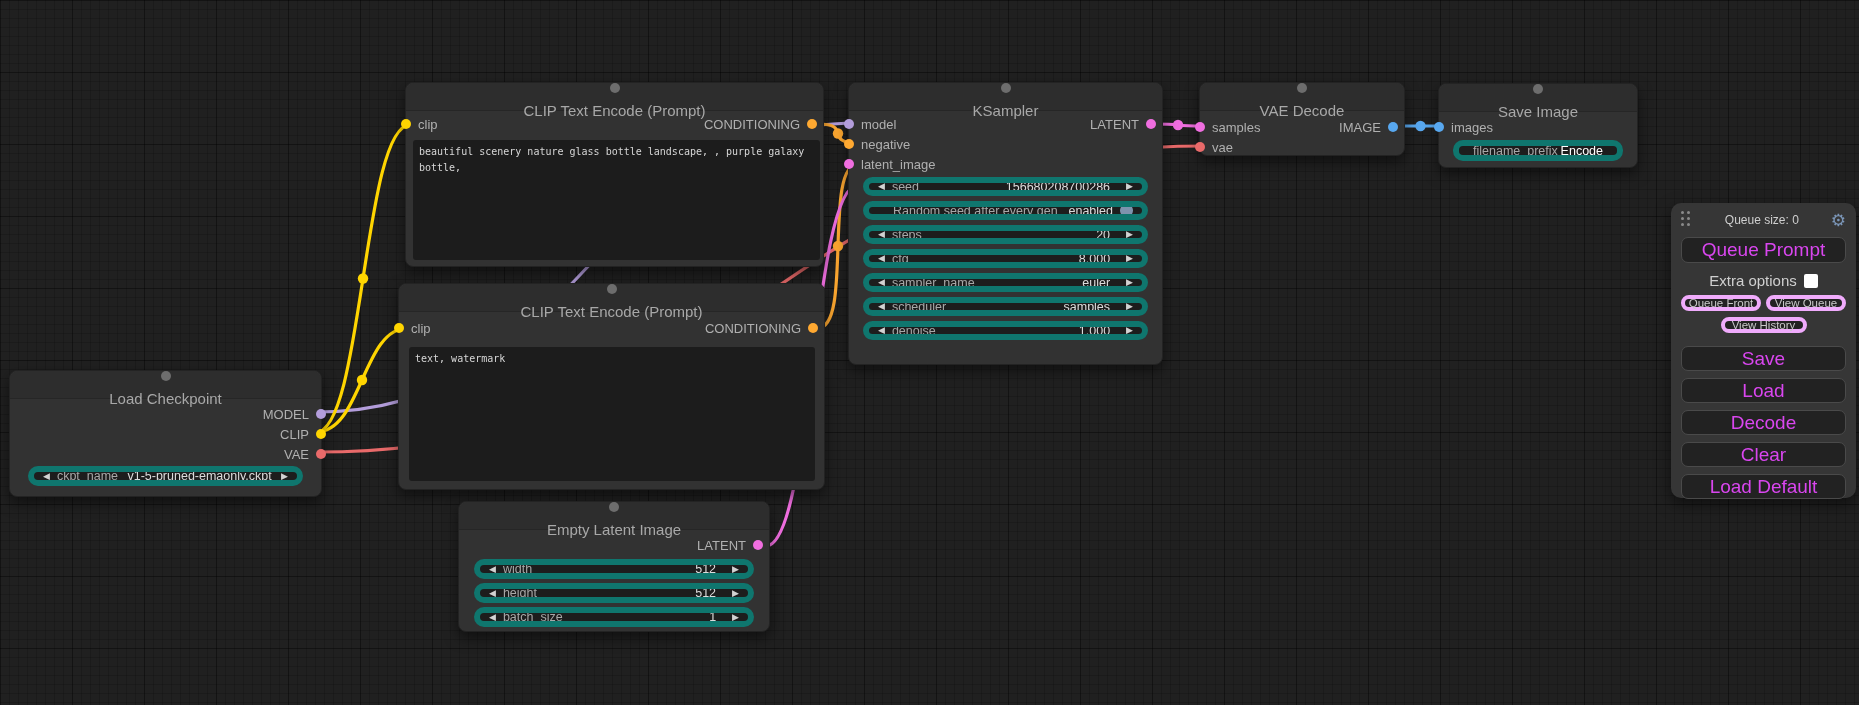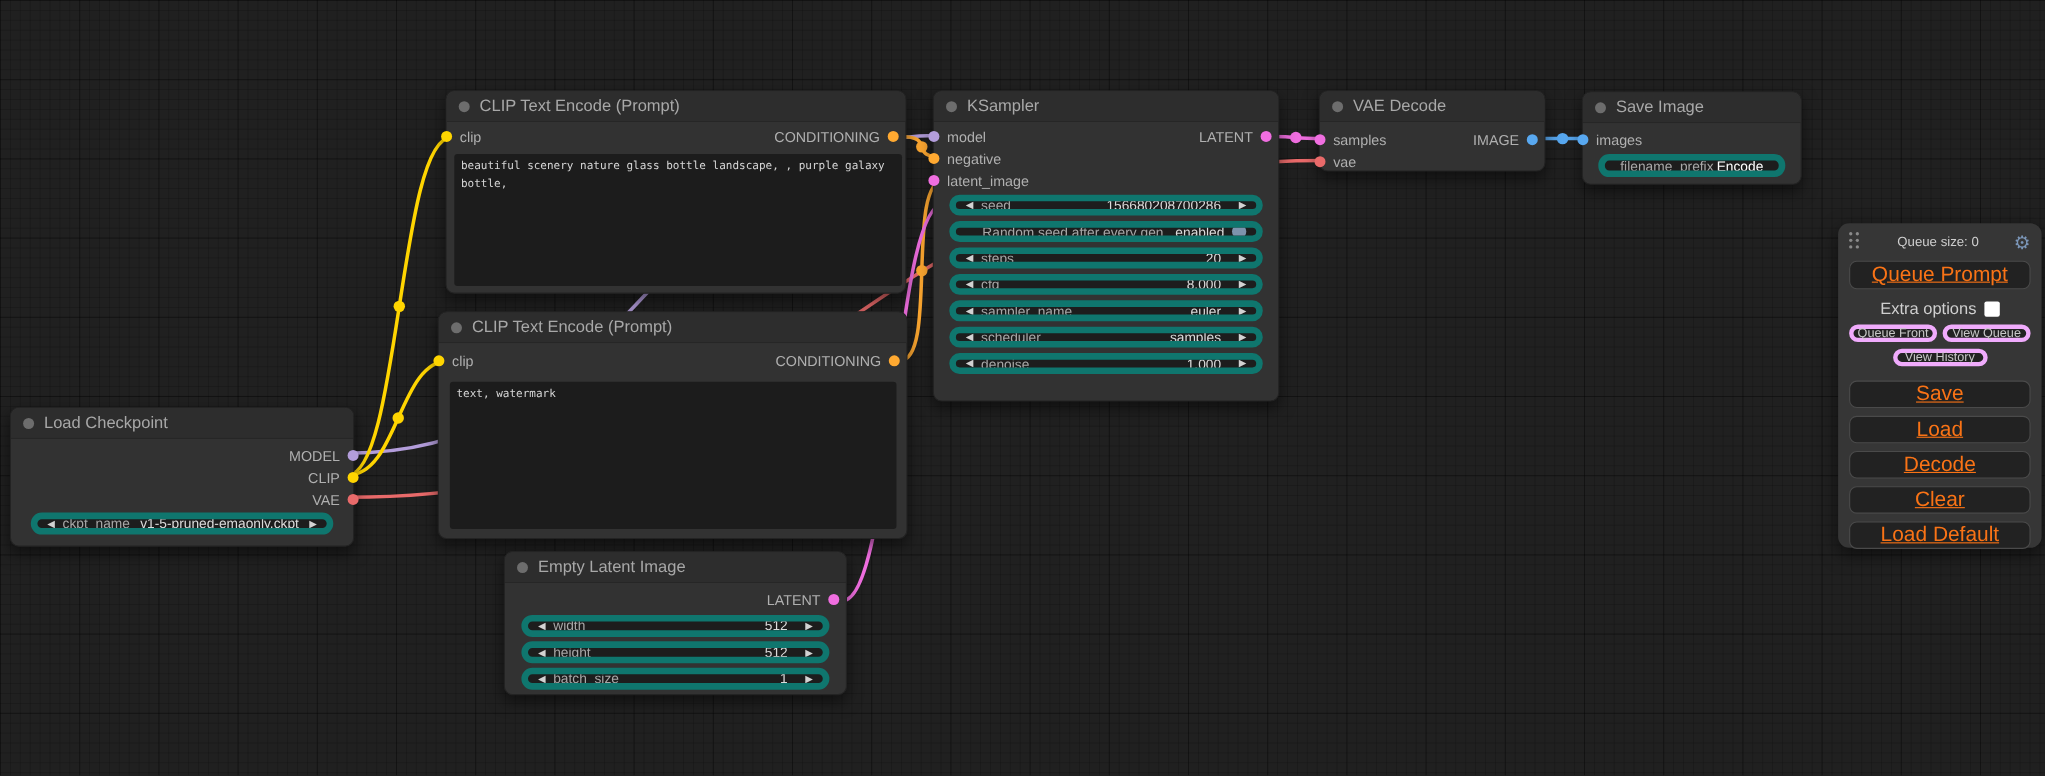--- a/index.html
+++ b/index.html
@@ -23,21 +23,21 @@
   
   .node{
     position:absolute; z-index:2;
     background:#323232; border:1px solid #232323; border-radius:8px;
     box-shadow:0 6px 14px rgba(0,0,0,0.5);
     color:#afafaf; font-size:13px;
   }
   .nhead{
     height:28px; display:flex; align-items:center; gap:9px; padding:0 11px;
     background:#2d2d2d; border-radius:8px 8px 0 0; border-bottom:1px solid #262626;
-    color:#a8a8a8; font-size:15px; white-space:nowrap;
+    color:#a8a8a8; font-size:15px; white-space:nowrap;flex-direction:column;
   }
   .tdot{ width:10px; height:10px; border-radius:50%; flex:0 0 auto; }
   .slots{ position:relative; }
   .srow{ height:20px; display:flex; align-items:center; padding:0; }
   .sin{ display:flex; align-items:center; gap:7px; }
   .sout{ display:flex; align-items:center; gap:7px; margin-left:auto; }
   .sdot{ width:10px; height:10px; border-radius:50%; flex:0 0 auto; }
   .sin .sdot{ margin-left:-5px; }
   .sout .sdot{ margin-right:-5px; }
   .slabel{ white-space:nowrap; color:#b0b0b0; }
@@ -66,21 +66,21 @@
     box-shadow:0 6px 16px rgba(0,0,0,0.55); color:#d0d0d0;
   }
   .qhead{ display:flex; align-items:center; padding:8px 10px 0 10px; }
   .qhandle{ display:grid; grid-template-columns:repeat(2,6px); grid-auto-rows:6px; width:12px; }
   .qhandle i{ width:3px; height:3px; border-radius:50%; background:#8a8a8a; }
   .qsize{ flex:1; text-align:center; font-size:12px; color:#cfcfcf; }
   .gear{ font-size:17px; color:#7b96b8; line-height:1; }
   .qbtn{
     display:flex; align-items:center; justify-content:center;
     background:#222222; border:1px solid #4a4a4a; border-radius:7px;
-    color:#f97316; font-size:19px; height:25px; margin:0 10px 7px 10px;text-decoration:underline;
+    color:#d946ef; font-size:19px; height:25px; margin:0 10px 7px 10px;
   }
   .qbtn.big{ height:26px; margin:8px 10px 0 10px; }
   .extra{ display:flex; align-items:center; justify-content:center; gap:7px; margin-top:9px; font-size:15px; color:#cfcfcf; }
   .checkbox{ width:14px; height:14px; background:#ffffff; border-radius:2px; }
   .pillrow{ display:flex; gap:5px; margin:6px 10px 0 10px; }
   .qpill{
     display:flex; align-items:center; justify-content:center;
     background:#222222; border:4px solid #f0abfc; border-radius:9px;
     color:#c8c8c8; font-size:11.5px; height:16px; flex:1;
   }

